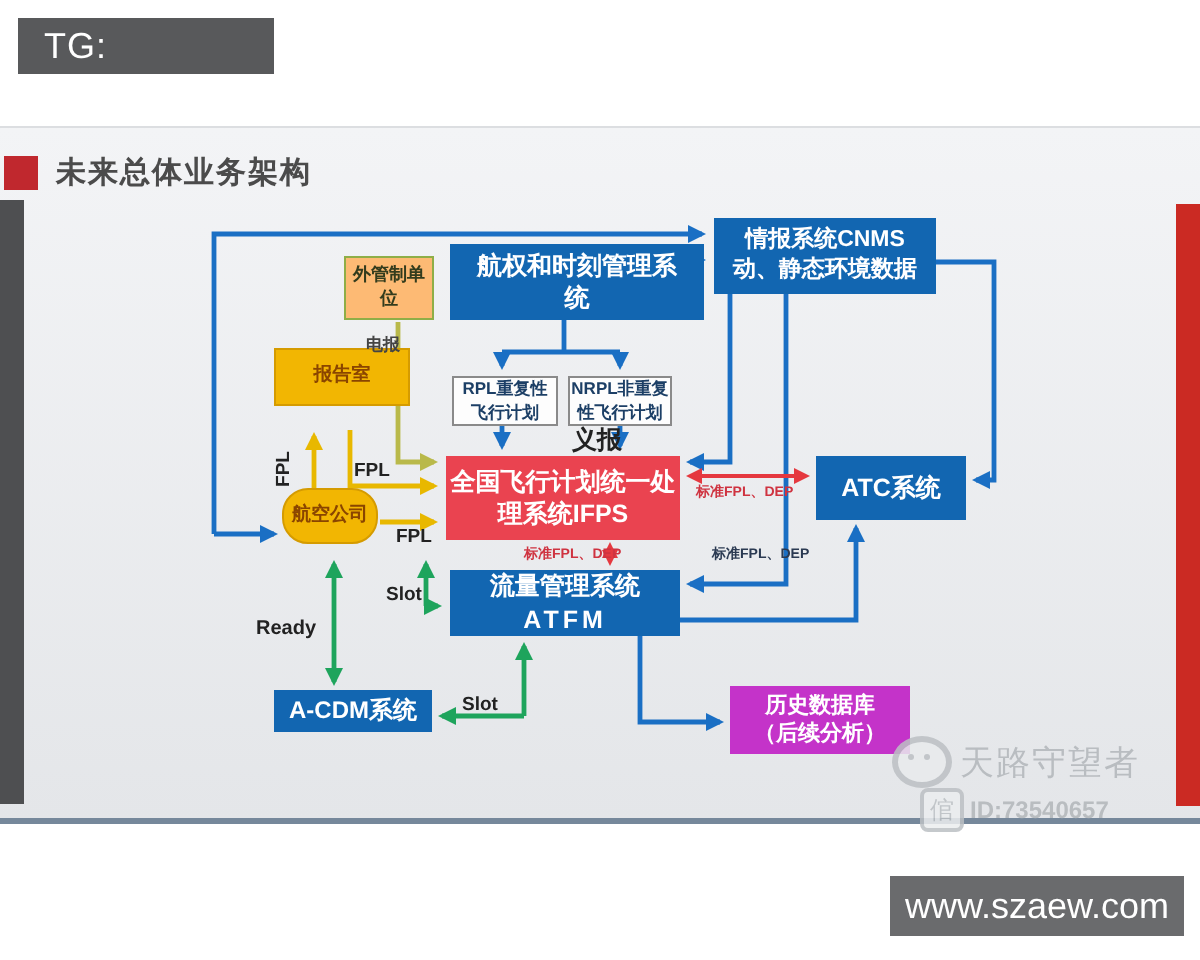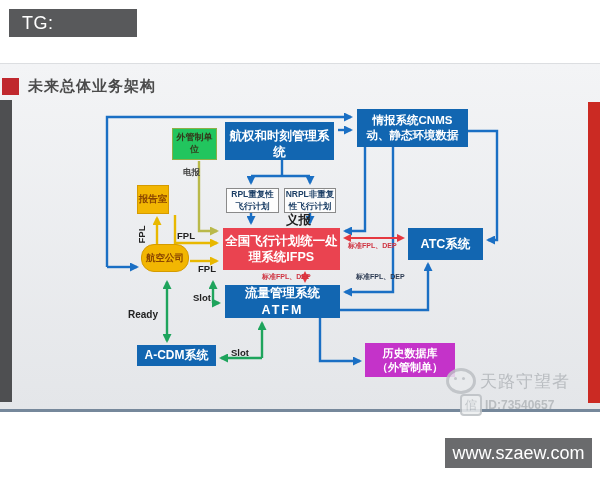--- a/index.html
+++ b/index.html
@@ -14,21 +14,21 @@
   .left-bar{position:absolute;left:0;top:100px;width:12px;height:302px;background:#4e4f51;}
   .right-bar{position:absolute;left:588px;top:102px;width:12px;height:301px;background:#cb2a23;}
   .title-bullet{position:absolute;left:2px;top:78px;width:17px;height:17px;background:#c0282e;}
   .page-title{position:absolute;left:28px;top:77px;font-size:15px;color:#4b4b4b;font-weight:600;
               letter-spacing:1px;}
   .node{position:absolute;display:flex;flex-direction:column;align-items:center;justify-content:center;
         text-align:center;box-sizing:border-box;line-height:1.3;font-weight:bold;}
   .blue{background:#1266b1;color:#fff;}
   .red{background:#ea4350;color:#fff;}
   .yellow{background:#f2b602;color:#8a4500;border:1px solid #d59b00;}
-  .green{background:#22c55e;color:#333c1d;border:1px solid #8fae47;}
+  .green{background:#fdba74;color:#333c1d;border:1px solid #8fae47;}
   .magenta{background:#c433c9;color:#fff;}
   .white{background:#fdfdfd;color:#1c3f66;border:1px solid #8a8a8a;}
   .edge-label{position:absolute;color:#222;font-weight:bold;white-space:nowrap;}
   .small-red{color:#cf3340;font-size:7px;font-weight:bold;}
   .small-navy{color:#2b3a52;font-size:7px;font-weight:bold;}
   svg.wires{position:absolute;left:0;top:0;pointer-events:none;}
   .watermark{position:absolute;left:446px;top:368px;width:152px;color:#b2b6ba;opacity:0.85;}
   .wm-row{display:flex;align-items:center;}
   .wm-bubble{width:24px;height:20px;border:3px solid #bcc0c4;border-radius:50%;position:relative;
              background:#e9ebed;margin-right:4px;flex:none;}
@@ -118,41 +118,41 @@
       <path d="M262,358 H221" marker-end="url(#m-green)"></path>
       <path d="M262,358 V323" marker-end="url(#m-green)"></path>
     </g>
   </svg>
 
   <div class="node green" style="left:172px;top:128px;width:45px;height:32px;font-size:9px;">
     <span>外管制单</span>
     <span>位</span>
   </div>
 
-  <div class="node blue" style="left:225px;top:122px;width:109px;height:38px;font-size:12.5px;justify-content:flex-end;">
+  <div class="node blue" style="left:225px;top:122px;width:127px;height:38px;font-size:12.5px;">
     <span>航权和时刻管理系</span>
     <span>统</span>
   </div>
 
   <div class="node white" style="left:226px;top:188px;width:53px;height:25px;font-size:8.5px;">
     <span>RPL重复性</span>
     <span>飞行计划</span>
   </div>
 
   <div class="node blue" style="left:357px;top:109px;width:111px;height:38px;font-size:11.5px;">
     <span>情报系统CNMS</span>
     <span>动、静态环境数据</span>
   </div>
 
   <div class="node white" style="left:284px;top:188px;width:52px;height:25px;font-size:8.5px;">
     <span>NRPL非重复</span>
     <span>性飞行计划</span>
   </div>
 
-  <div class="node yellow" style="left:137px;top:185px;width:32px;height:29px;font-size:9.5px;">
+  <div class="node yellow" style="left:137px;top:174px;width:68px;height:29px;font-size:9.5px;">
     <span>报告室</span>
   </div>
 
   <div class="node yellow" style="left:141px;top:244px;width:48px;height:28px;font-size:9.5px;border-radius:13px;">
     <span>航空公司</span>
   </div>
 
   <div class="node red" style="left:223px;top:228px;width:117px;height:42px;font-size:12.5px;">
     <span>全国飞行计划统一处</span>
     <span>理系统IFPS</span>
@@ -166,21 +166,21 @@
     <span>流量管理系统</span>
     <span style="letter-spacing:2px;">ATFM</span>
   </div>
 
   <div class="node blue" style="left:137px;top:345px;width:79px;height:21px;font-size:12px;">
     <span>A-CDM系统</span>
   </div>
 
   <div class="node magenta" style="left:365px;top:343px;width:90px;height:34px;font-size:11px;">
     <span>历史数据库</span>
-    <span>（外管制单）</span>
+    <span>（后续分析）</span>
   </div>
 
   <div class="edge-label" style="left:183px;top:167px;font-size:8.5px;color:#444;">电报</div>
   <div class="edge-label" style="left:133px;top:229px;font-size:9.5px;transform:rotate(-90deg);transform-origin:center;">FPL</div>
   <div class="edge-label" style="left:177px;top:230px;font-size:9.5px;">FPL</div>
   <div class="edge-label" style="left:198px;top:263px;font-size:9.5px;">FPL</div>
   <div class="edge-label" style="left:286px;top:212px;font-size:12.5px;">义报</div>
   <div class="edge-label" style="left:128px;top:309px;font-size:10px;">Ready</div>
   <div class="edge-label" style="left:193px;top:292px;font-size:9.5px;">Slot</div>
   <div class="edge-label" style="left:231px;top:347px;font-size:9.5px;">Slot</div>

